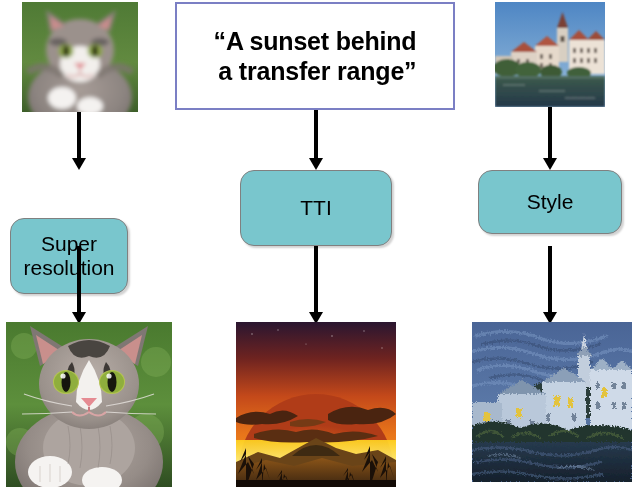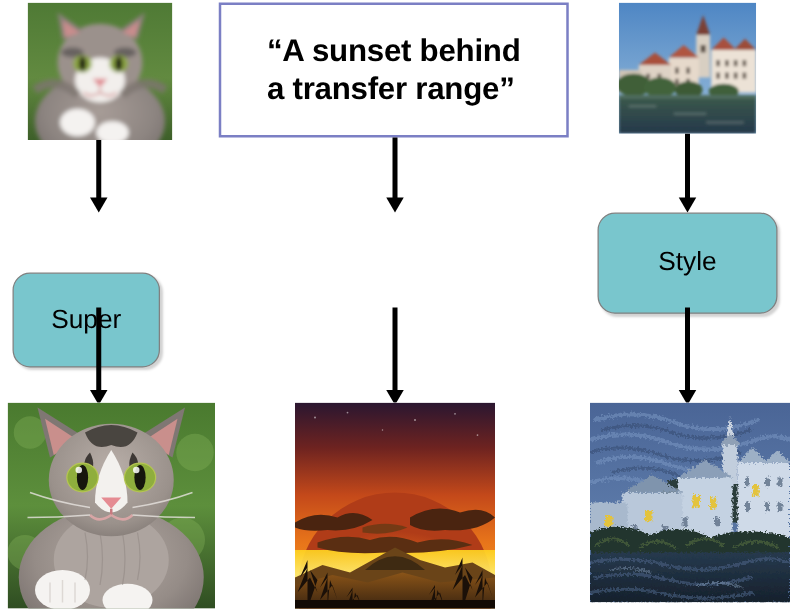--- a/index.html
+++ b/index.html
@@ -35,21 +35,21 @@
     background: #ffffff;
     display: flex;
     align-items: center;
     justify-content: center;
   }
   .prompt-text {
     font-size: 25px;
     font-weight: bold;
     line-height: 1.22;
     color: #000000;
-    text-align: left;
+    text-align: right;
     letter-spacing: -0.2px;
     padding: 0 6px;
   }
 
   
   .proc-box {
     box-sizing: border-box;
     background: #79c6cd;
     border: 1.5px solid #808080;
     border-radius: 14px;
@@ -59,21 +59,21 @@
     box-shadow: 2px 2px 2px rgba(0,0,0,0.18);
   }
   .proc-label {
     font-size: 21px;
     color: #000000;
     text-align: center;
     line-height: 1.16;
   }
   .box-sr    { left: 10px;  top: 170px; width: 118px; height: 76px; margin-top: 48px; }
   .box-tti   { left: 240px; top: 170px; width: 152px; height: 76px; }
-  .box-style { left: 478px; top: 170px; width: 144px; height: 81px; }
+  .box-style { left: 478px; top: 170px; width: 144px; height: 64px; }
 
   
   .arrow {
     width: 0;
   }
   .arrow .shaft {
     position: absolute;
     left: 0;
     top: 0;
     width: 4px;
@@ -234,23 +234,27 @@
   </div>
 
   <div class="abs arrow" style="left:550px; top:107px; height:63px;">
     <div class="shaft" style="height:52px;"></div>
     <div class="head" style="top:51px;"></div>
   </div>
 
   <div class="abs proc-box box-sr">
     <div class="proc-label">
       <span>Super</span><br>
+      <span>resolution</span>
     </div>
   </div>
 
+  <div class="abs proc-box box-tti">
+    <div class="proc-label">TTI</div>
+  </div>
 
   <div class="abs proc-box box-style">
     <div class="proc-label">
       <span>Style</span><br>
     </div>
   </div>
 
   <div class="abs arrow" style="left:79px; top:246px; height:78px;">
     <div class="shaft" style="height:67px;"></div>
     <div class="head" style="top:66px;"></div>

